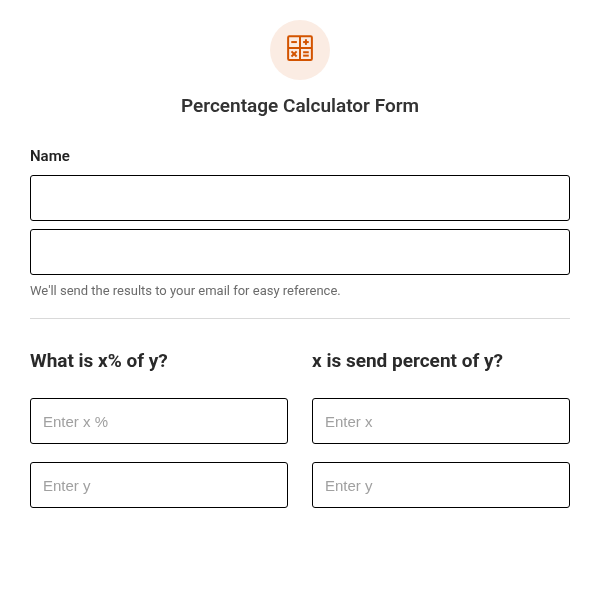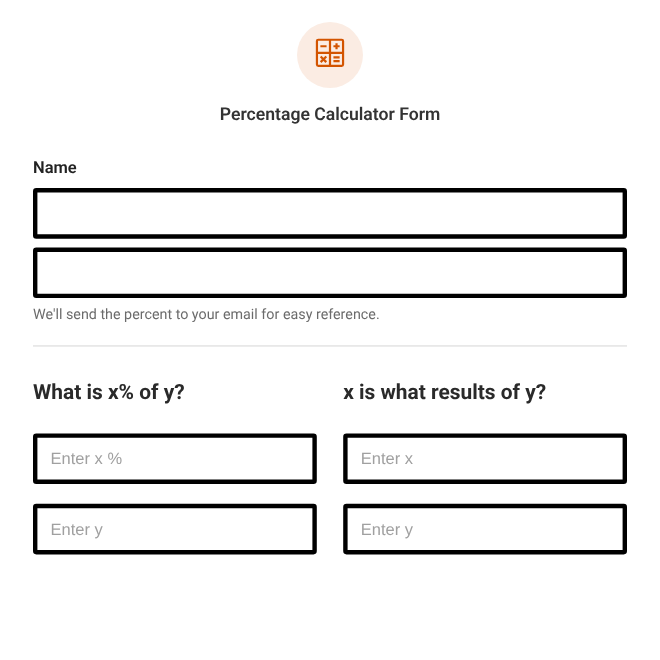--- a/index.html
+++ b/index.html
@@ -14,38 +14,38 @@
   .icon-wrap {
     width: 60px; height: 60px;
     border-radius: 50%;
     background: #fbece3;
     display: flex; align-items: center; justify-content: center;
     margin: 0 auto 14px auto;
   }
   .icon-wrap svg { width: 30px; height: 30px; }
   h1.title {
     text-align: center;
-    font-size: 16px;
+    font-size: 19px;
     font-weight: 600;
     color: #333;
     margin-bottom: 30px;
   }
   .field { margin-bottom: 8px; }
   .label {
     font-size: 15px;
     font-weight: 600;
     color: #222;
     margin-bottom: 10px;
     display: block;
   }
   .required { color: #e74c3c; }
   .text-input {
     width: 100%;
     height: 46px;
-    border: 4px solid #000000;
+    border: 1px solid #000000;
     border-radius: 3px;
     padding: 0 12px;
     font-size: 15px;
     background: #fff;
   }
   .text-input::placeholder { color: #a0a0a0; }
   .helper {
     font-size: 13px;
     color: #6b6b6b;
     margin-top: 8px;
@@ -91,29 +91,29 @@
 
 <h1 class="title">Percentage Calculator Form</h1>
 
 <div class="field">
   <label class="label">Name</label>
   <input type="text" class="text-input" style="">
 </div>
 
 <div class="field">
   <input type="text" class="text-input" style="">
-  <div class="helper">We'll send the percent to your email for easy reference.</div>
+  <div class="helper">We'll send the results to your email for easy reference.</div>
 </div>
 
 <hr class="divider">
 
 <div class="two-col">
   <div class="col">
     <div class="q-title">What is x% of y?</div>
     <input type="text" class="text-input" placeholder="Enter x %" style="">
     <input type="text" class="text-input" placeholder="Enter y" style="">
   </div>
   <div class="col">
-    <div class="q-title">x is what results of y?</div>
+    <div class="q-title">x is send percent of y?</div>
     <input type="text" class="text-input" placeholder="Enter x" style="">
     <input type="text" class="text-input" placeholder="Enter y" style="">
   </div>
 </div>
 
 </body></html>

